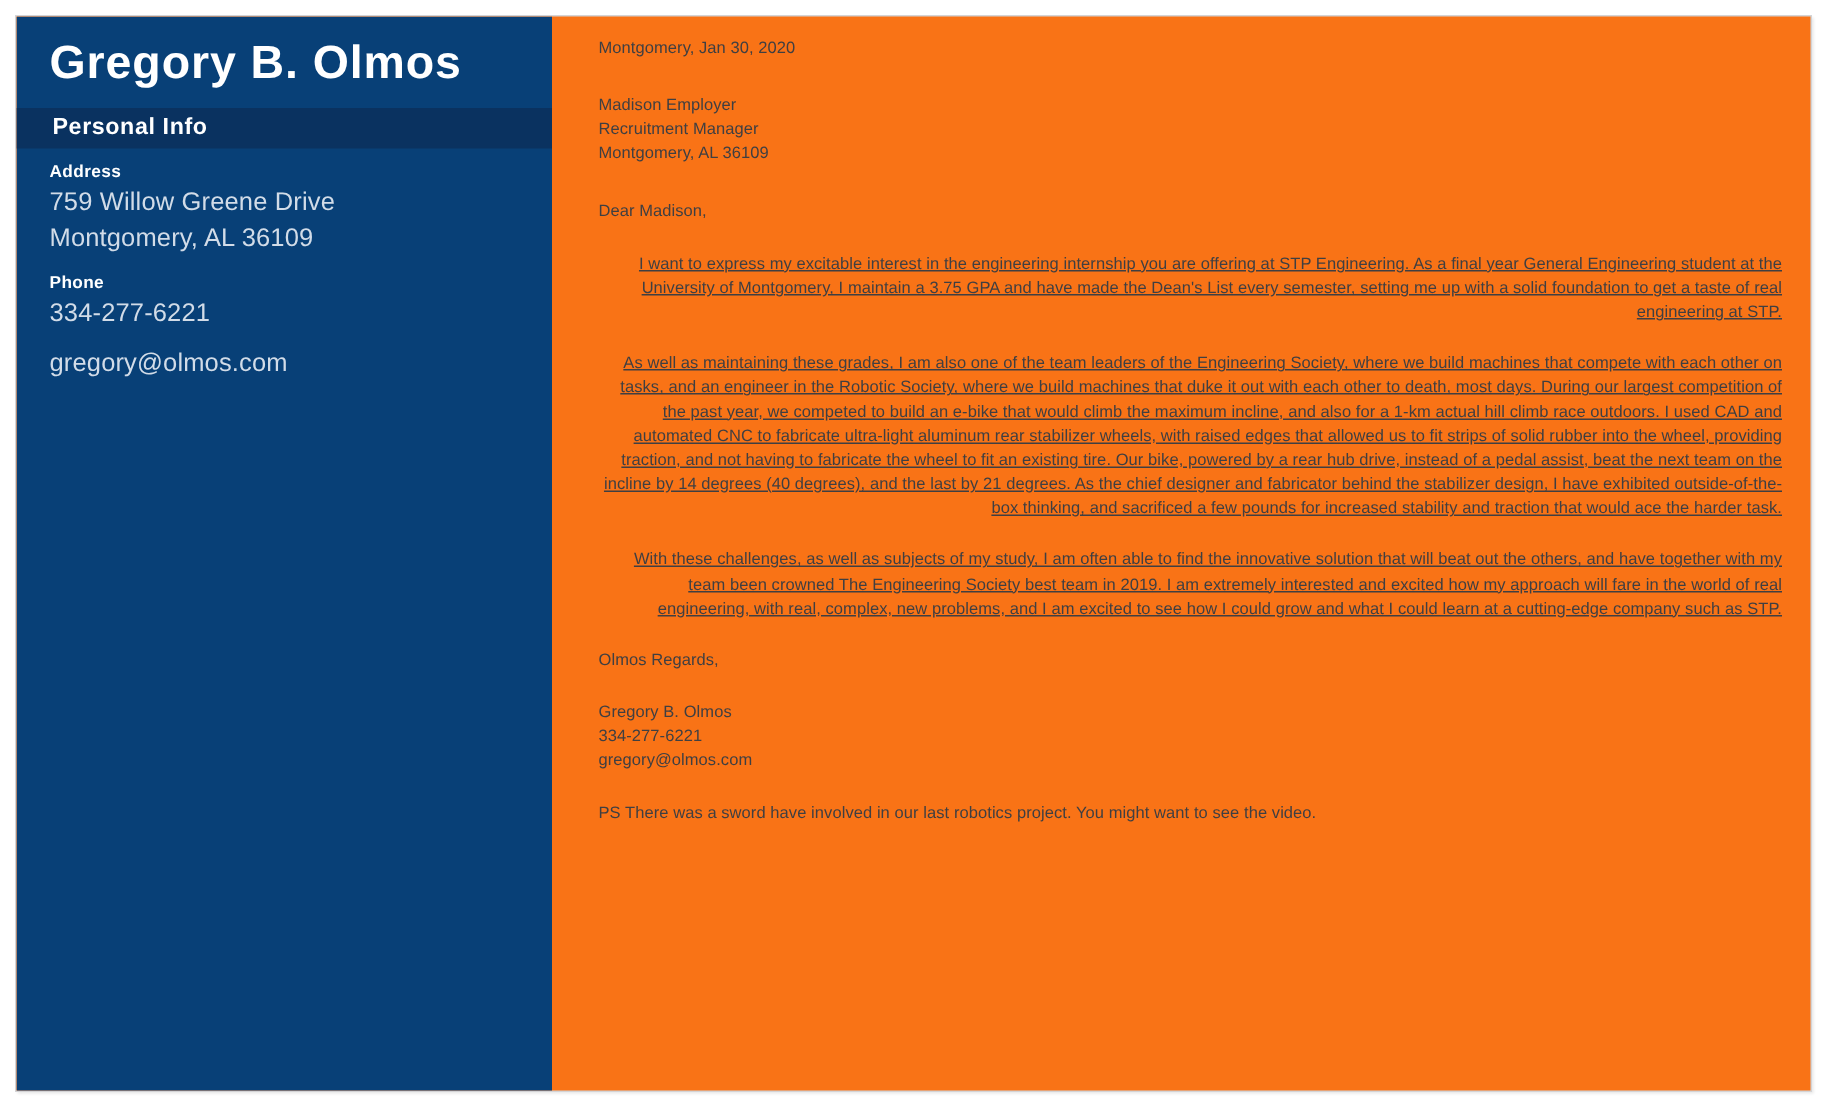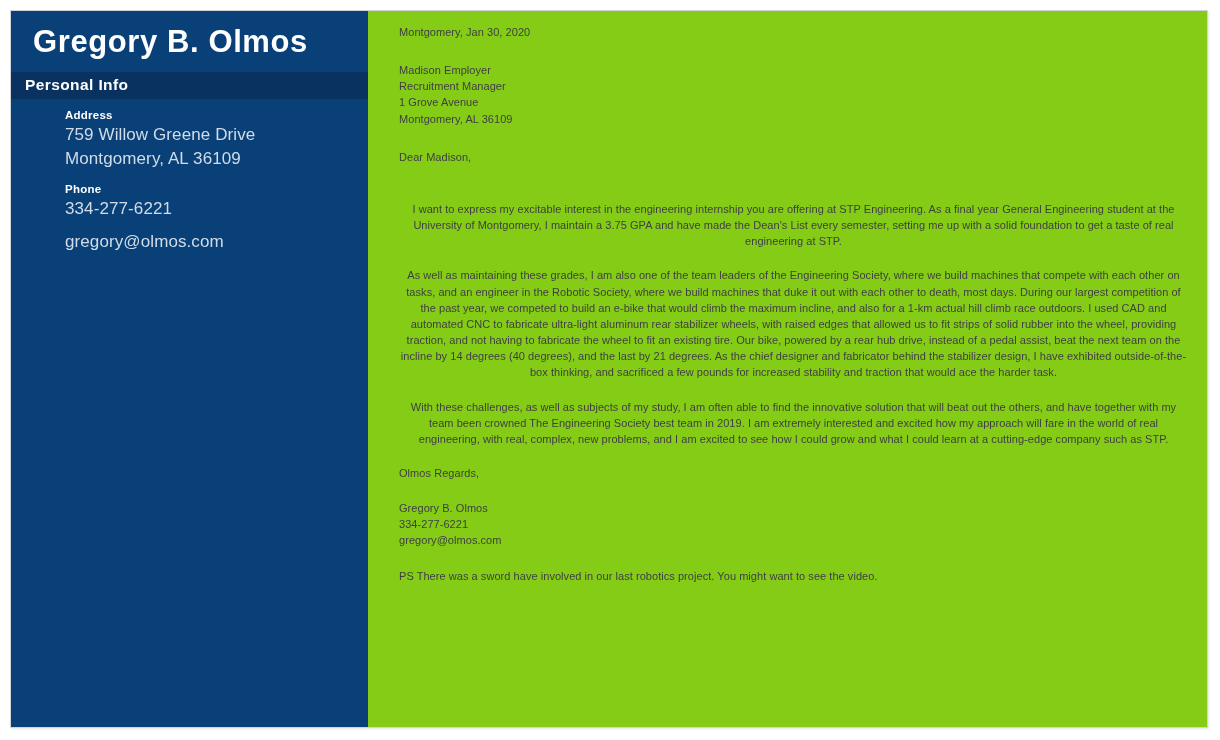--- a/index.html
+++ b/index.html
@@ -14,21 +14,21 @@
     overflow: hidden;
   }
 
   
   .page {
     position: absolute;
     left: 10px;
     top: 10px;
     width: 1198px;
     height: 718px;
-    background: #84cc16;
+    background: #f97316;
     border: 1px solid #d4d4d6;
     box-sizing: border-box;
     box-shadow: 1px 1px 2px rgba(0,0,0,0.10);
     overflow: hidden;
   }
 
   
   .sidebar {
     position: absolute;
     left: 0;
@@ -51,36 +51,35 @@
     margin: 0;
   }
 
   .section-band {
     margin-top: 12px;
     width: 100%;
     height: 27px;
     background: #0a3260;
     display: flex;
     align-items: center;
-    padding-left: 14px;
+    padding-left: 24px;
     box-sizing: border-box;
   }
   .section-band-title {
     color: #ffffff;
     font-size: 15.5px;
     font-weight: bold;
     letter-spacing: 0.4px;
   }
 
   .info-list {
     padding: 8px 22px 0 22px;
   }
   .info-group {
     margin-bottom: 9px;
-    margin-left: 32px;
   }
   .info-label {
     color: #ffffff;
     font-size: 11.5px;
     font-weight: bold;
     letter-spacing: 0.25px;
     line-height: 1.42;
   }
   .info-value {
     color: #d2dce8;
@@ -106,26 +105,27 @@
     letter-spacing: 0.05px;
   }
   .date-line {
     margin: 0 0 22px 0;
   }
   .recipient-block {
     margin: 0 0 22px 0;
   }
   .recipient-block div { white-space: nowrap; }
   .salutation {
-    margin: 0 0 36px 0;
+    margin: 0 0 19px 0;
   }
   .body-para {
     margin: 0 0 18px 0;
     max-width: 789px;
-    text-align: center;
+    text-align: right;
+    text-decoration: underline;
   }
   .closing {
     margin: 0 0 19px 0;
   }
   .signature-block {
     margin: 0 0 19px 0;
   }
   .postscript {
     margin: 0;
   }
@@ -165,21 +165,20 @@
     </div>
   </aside>
 
   <main class="letter letter-text">
 
     <div class="date-line">Montgomery, Jan 30, 2020</div>
 
     <div class="recipient-block">
       <div>Madison Employer</div>
       <div>Recruitment Manager</div>
-      <div>1 Grove Avenue</div>
       <div>Montgomery, AL 36109</div>
     </div>
 
     <div class="salutation">Dear Madison,</div>
 
     <p class="body-para">I want to express my excitable interest in the engineering internship you are offering at STP Engineering. As a final year General Engineering student at the University of Montgomery, I maintain a 3.75 GPA and have made the Dean's List every semester, setting me up with a solid foundation to get a taste of real engineering at STP.</p>
 
     <p class="body-para">As well as maintaining these grades, I am also one of the team leaders of the Engineering Society, where we build machines that compete with each other on tasks, and an engineer in the Robotic Society, where we build machines that duke it out with each other to death, most days. During our largest competition of the past year, we competed to build an e-bike that would climb the maximum incline, and also for a 1-km actual hill climb race outdoors. I used CAD and automated CNC to fabricate ultra-light aluminum rear stabilizer wheels, with raised edges that allowed us to fit strips of solid rubber into the wheel, providing traction, and not having to fabricate the wheel to fit an existing tire. Our bike, powered by a rear hub drive, instead of a pedal assist, beat the next team on the incline by 14 degrees (40 degrees), and the last by 21 degrees. As the chief designer and fabricator behind the stabilizer design, I have exhibited outside-of-the-box thinking, and sacrificed a few pounds for increased stability and traction that would ace the harder task.</p>
 
     <p class="body-para">With these challenges, as well as subjects of my study, I am often able to find the innovative solution that will beat out the others, and have together with my team been crowned The Engineering Society best team in 2019. I am extremely interested and excited how my approach will fare in the world of real engineering, with real, complex, new problems, and I am excited to see how I could grow and what I could learn at a cutting-edge company such as STP.</p>

